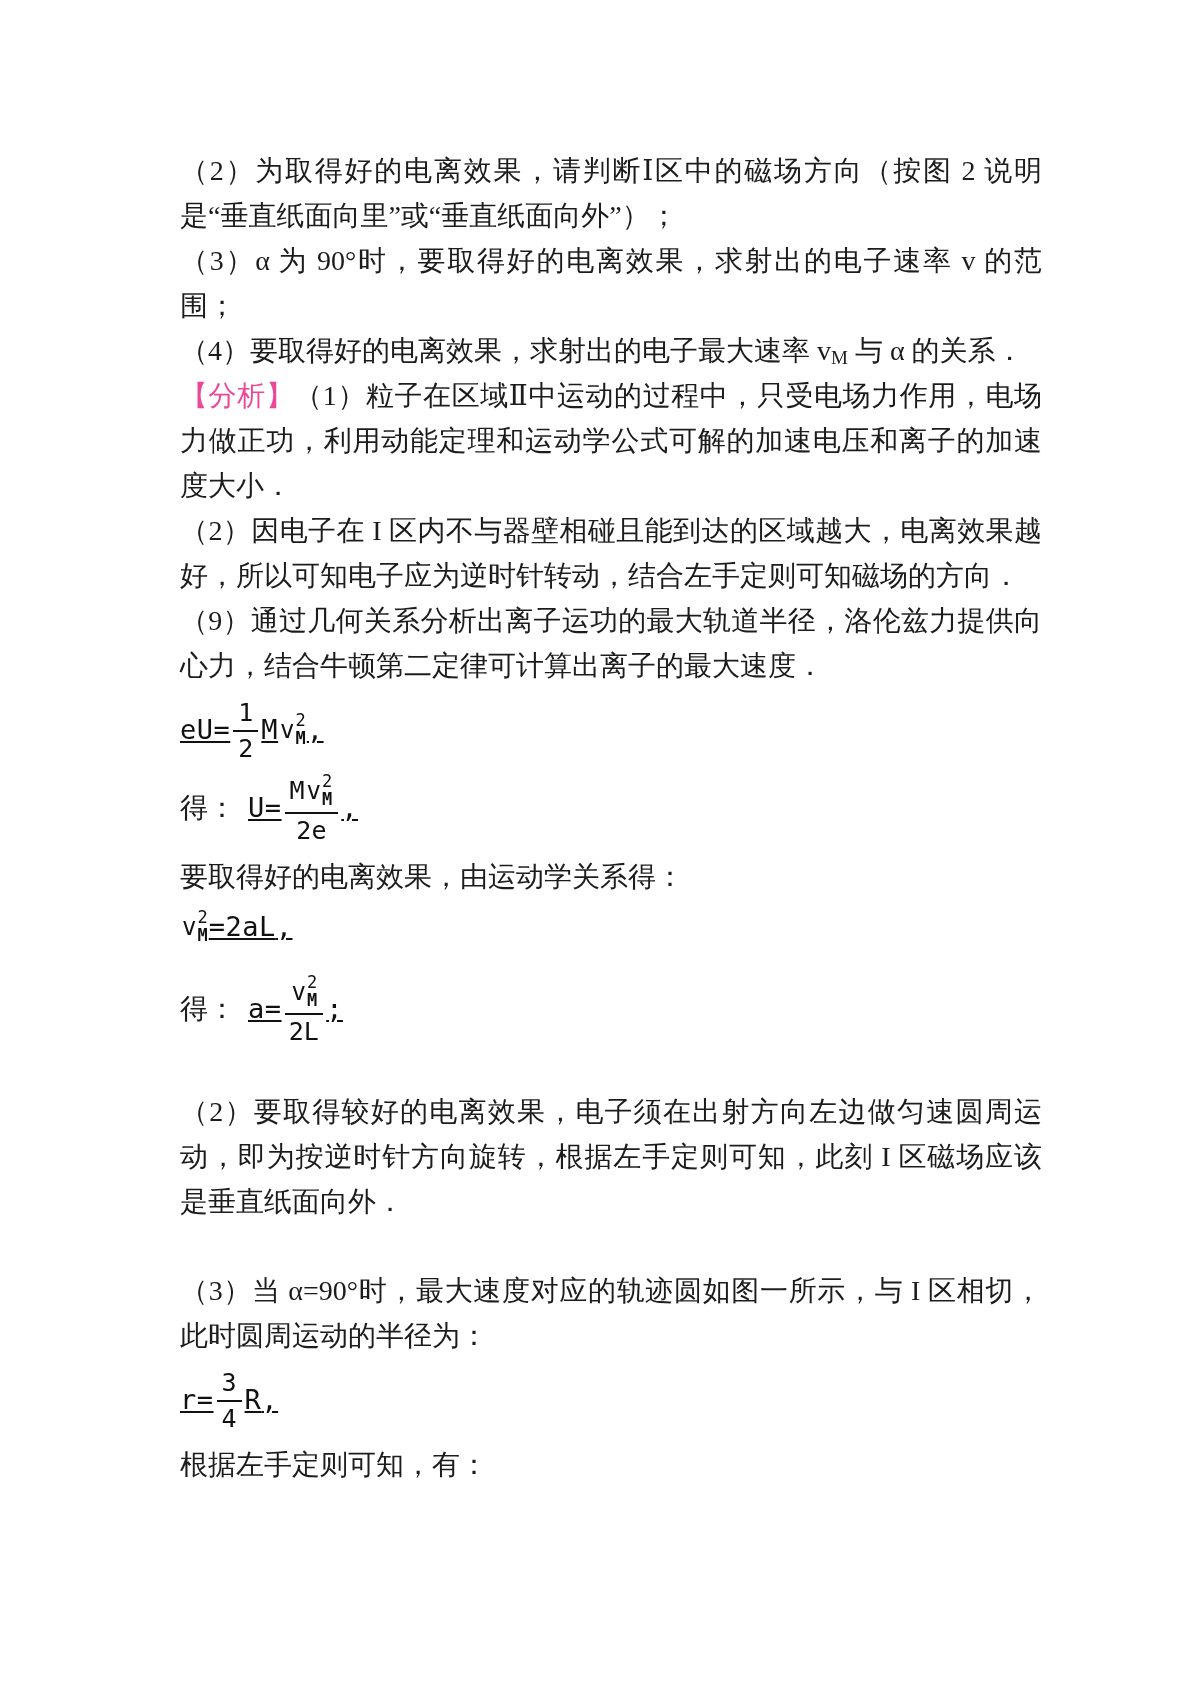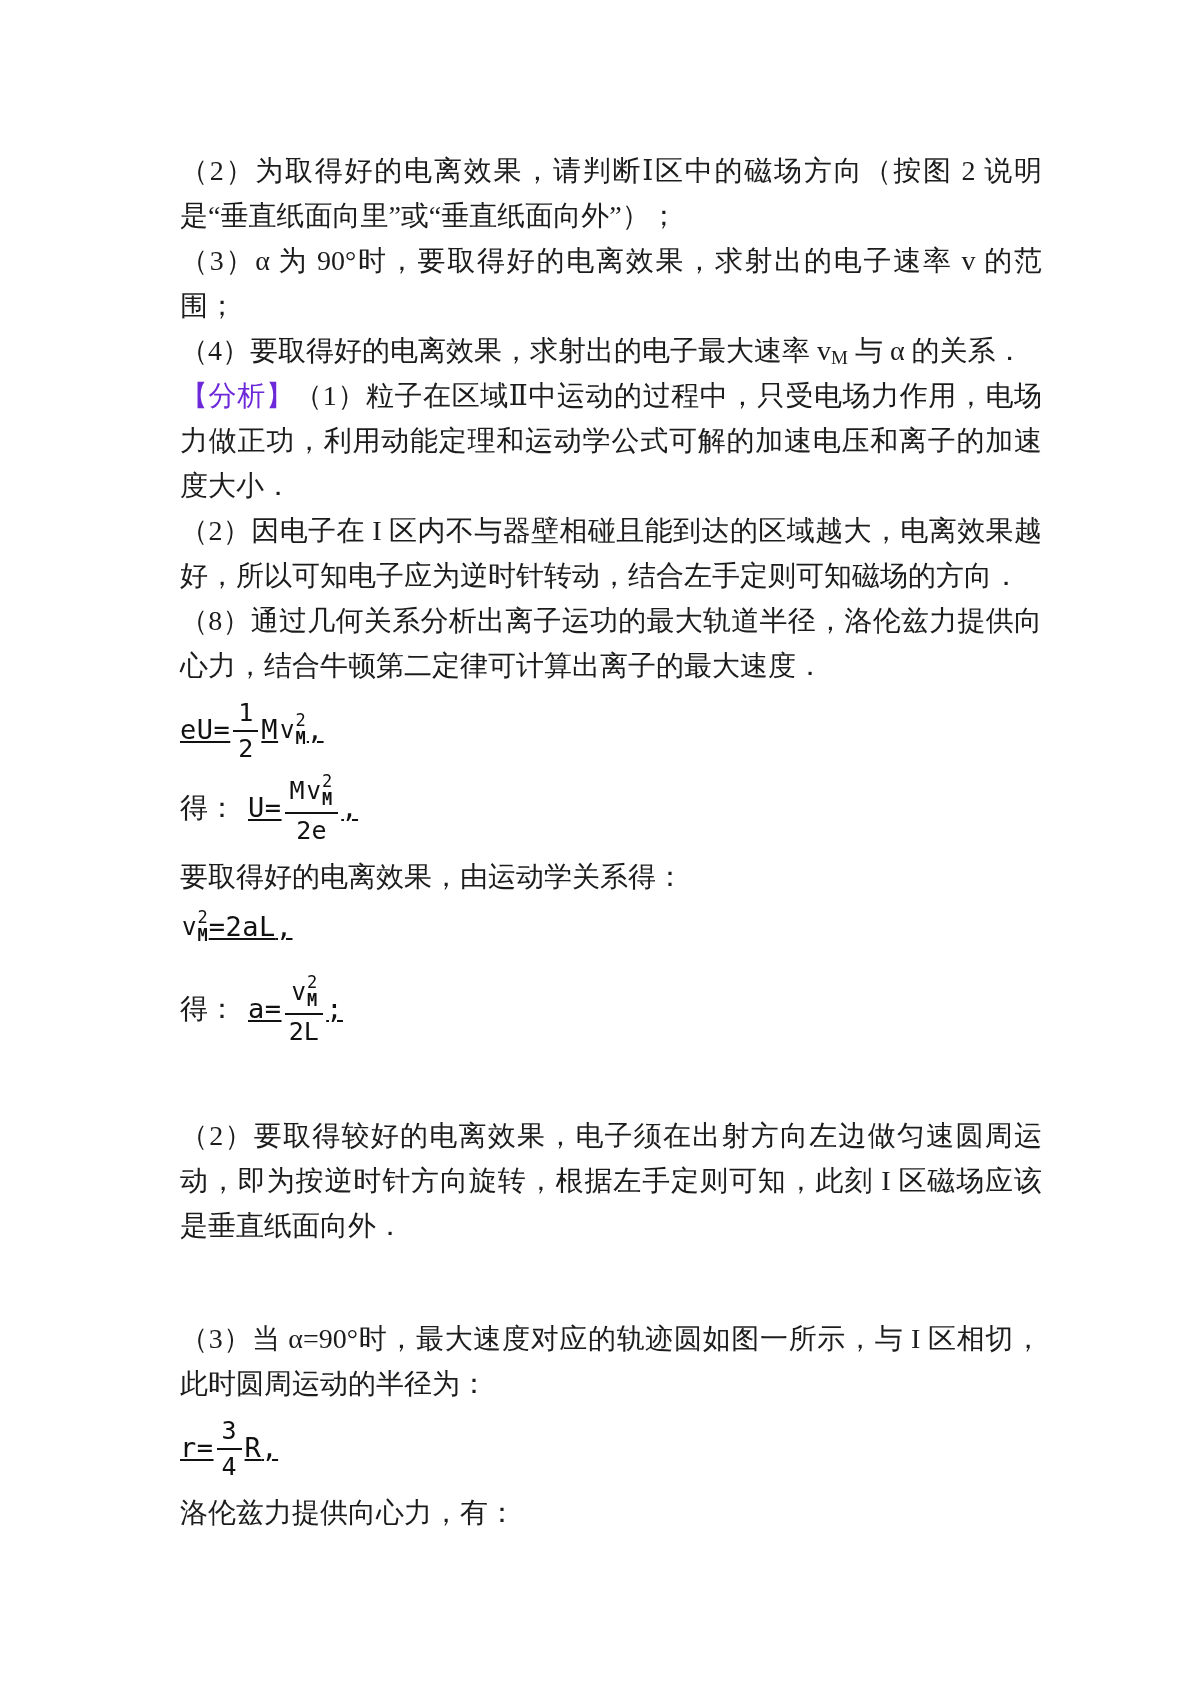--- a/index.html
+++ b/index.html
@@ -17,21 +17,21 @@
     color: #1c1c1c;
   }
 
   .para {
     margin: 0;
     text-align: justify;
     text-justify: inter-ideograph;
     word-break: break-all;
   }
 
-  .label-blue { color: #6d28d9; }
+  .label-blue { color: #ec4899; }
 
   sub.vsub-inline {
     font-size: 0.68em;
     vertical-align: -0.22em;
     line-height: 0;
   }
 
   
   .formula {
     display: flex;
@@ -77,39 +77,39 @@
     display: inline-flex;
     flex-direction: column;
     align-items: flex-start;
     font-size: 17px;
     line-height: 1.05;
     margin: 0 1px;
   }
   .vstk .vsup { display: block; }
   .vstk .vsub { display: block; font-weight: bold; }
 
-  .gap-lg { margin-top: 68px; }
+  .gap-lg { margin-top: 44px; }
   .f-mid-gap { margin-top: 28px; }
 </style>
 </head>
 <body>
 
 <div class="page">
 
   <p class="para">（2）为取得好的电离效果，请判断Ⅰ区中的磁场方向（按图 2 说明是“垂直纸面向里”或“垂直纸面向外”）；</p>
 
   <p class="para">（3）α 为 90°时，要取得好的电离效果，求射出的电子速率 v 的范围；</p>
 
   <p class="para"><span>（4）要取得好的电离效果，求射出的电子最大速率 v</span><sub class="vsub-inline">M</sub><span> 与 α 的关系．</span></p>
 
   <p class="para"><span class="label-blue">【分析】</span><span>（1）粒子在区域Ⅱ中运动的过程中，只受电场力作用，电场力做正功，利用动能定理和运动学公式可解的加速电压和离子的加速度大小．</span></p>
 
   <p class="para">（2）因电子在 I 区内不与器壁相碰且能到达的区域越大，电离效果越好，所以可知电子应为逆时针转动，结合左手定则可知磁场的方向．</p>
 
-  <p class="para">（8）通过几何关系分析出离子运功的最大轨道半径，洛伦兹力提供向心力，结合牛顿第二定律可计算出离子的最大速度．</p>
+  <p class="para">（9）通过几何关系分析出离子运功的最大轨道半径，洛伦兹力提供向心力，结合牛顿第二定律可计算出离子的最大速度．</p>
 
 
 
   <div class="formula">
     <span class="f-txt">eU=</span>
     <span class="frac">
       <span class="fnum">1</span>
       <span class="fden">2</span>
     </span>
     <span class="f-txt">M</span>
@@ -173,15 +173,15 @@
   <div class="formula">
     <span class="f-txt">r=</span>
     <span class="frac">
       <span class="fnum">3</span>
       <span class="fden">4</span>
     </span>
     <span class="f-txt">R</span>
     <span class="f-txt">,</span>
   </div>
 
-  <p class="para">洛伦兹力提供向心力，有：</p>
+  <p class="para">根据左手定则可知，有：</p>
 
 </div>
 
 </body></html>

